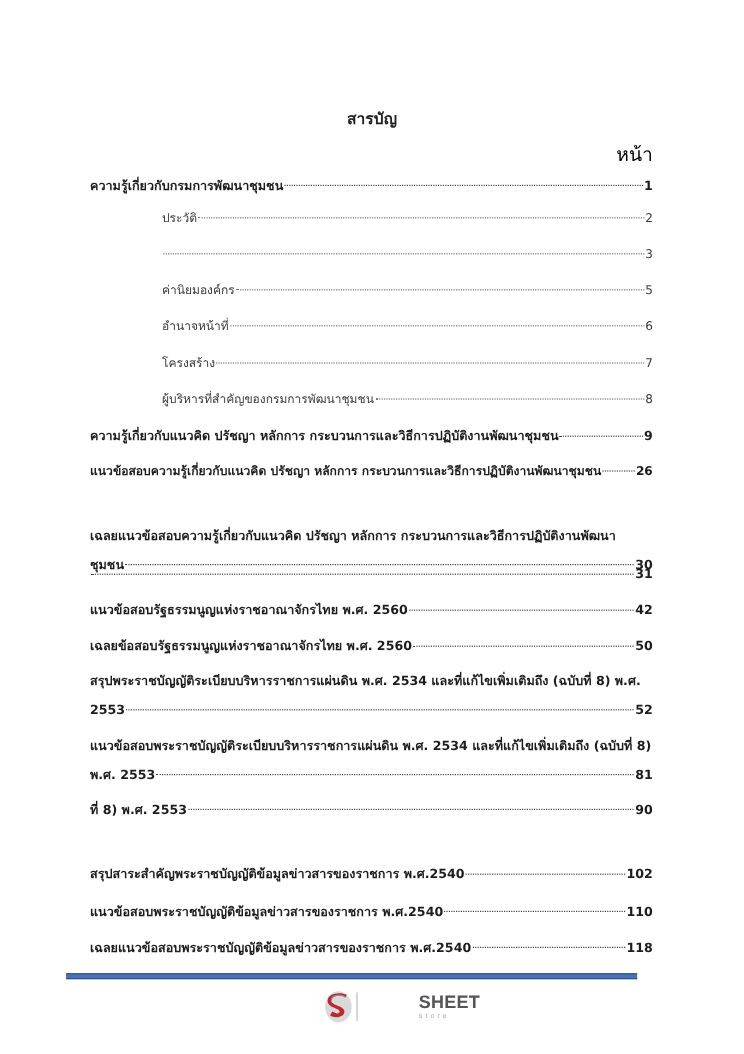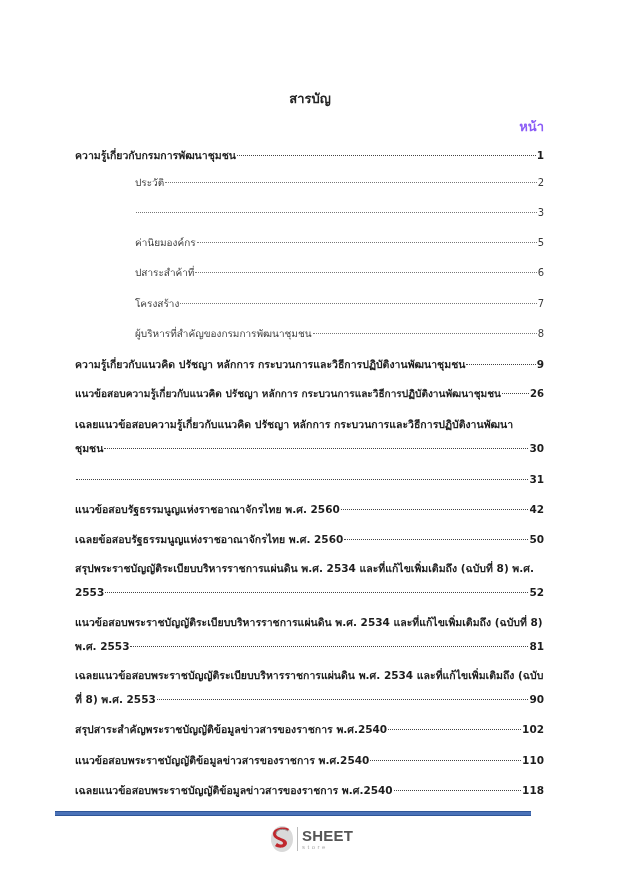--- a/index.html
+++ b/index.html
@@ -7,21 +7,21 @@
     body { position: relative; font-family: "DejaVu Sans", "Liberation Sans", sans-serif; color: #1a1a1a; }
 
     .page { position: absolute; left: 0; top: 0; width: 620px; height: 878px; background: #fff; }
 
     .toc-title {
       position: absolute; top: 88px; left: 0; width: 620px; text-align: center;
       font-size: 13px; font-weight: bold; color: #222;
     }
     .page-heading {
       position: absolute; top: 116px; right: 76px;
-      font-size: 13px; font-weight: bold; color: #8b5cf6;
+      font-size: 16px; font-weight: normal; color: #000000;
     }
 
     .toc { position: absolute; left: 0; top: 0; width: 620px; }
 
     .entry {
       position: absolute; left: 75px; width: 469px;
       font-size: 10.5px; line-height: 24px; color: #1d1d1d;
     }
     .entry.bold { font-weight: bold; }
     .entry.sub { left: 135px; width: 409px; font-weight: normal; color: #3a3a3a; font-size: 10px; }
@@ -40,21 +40,21 @@
     .footer-rule {
       position: absolute; left: 55px; top: 811px; width: 476px; height: 5px;
       background: #4a72b8; border-top: 1px solid #2f5597; border-bottom: 1px solid #2f5597;
     }
 
     .logo {
       position: absolute; left: 270px; top: 823px; height: 32px; display: flex; align-items: center;
     }
     .logo-mark { width: 24px; height: 28px; }
     .logo-divider { width: 1px; height: 24px; background: #bbb; margin: 0 4px 0 3px; }
-    .logo-text { display: flex; flex-direction: column; line-height: 1; }
+    .logo-text { display: flex; flex-direction: column; line-height: 1; margin-left: 47px; }
     .logo-word { font-family: "Liberation Sans", sans-serif; font-weight: bold; font-size: 15px; color: #555; letter-spacing: 0.2px; }
     .logo-sub { font-family: "Liberation Sans", sans-serif; font-size: 6px; color: #aaa; letter-spacing: 2.5px; margin-top: 1px; }
   </style>
 </head>
 <body>
 
 <div class="page">
 
   <div class="toc-title">สารบัญ</div>
   <div class="page-heading">หน้า</div>
@@ -87,21 +87,21 @@
     <div class="entry sub" style="top:231px">
       <div class="line">
           <span class="txt">ค่านิยมองค์กร</span>
           <span class="dots"></span>
           <span class="num">5</span>
         </div>
     </div>
 
     <div class="entry sub" style="top:261px">
       <div class="line">
-          <span class="txt">ปสาระสำค้าที่</span>
+          <span class="txt">อำนาจหน้าที่</span>
           <span class="dots"></span>
           <span class="num">6</span>
         </div>
     </div>
 
     <div class="entry sub" style="top:292px">
       <div class="line">
           <span class="txt">โครงสร้าง</span>
           <span class="dots"></span>
           <span class="num">7</span>
@@ -125,21 +125,21 @@
     </div>
 
     <div class="entry bold" style="top:382px; font-size:10.1px">
       <div class="line">
           <span class="txt">แนวข้อสอบความรู้เกี่ยวกับแนวคิด ปรัชญา หลักการ กระบวนการและวิธีการปฏิบัติงานพัฒนาชุมชน</span>
           <span class="dots"></span>
           <span class="num">26</span>
         </div>
     </div>
 
-    <div class="entry bold" style="top:412px">
+    <div class="entry bold" style="top:435px">
       <div class="line first"><span class="txt">เฉลยแนวข้อสอบความรู้เกี่ยวกับแนวคิด ปรัชญา หลักการ กระบวนการและวิธีการปฏิบัติงานพัฒนา</span></div>
       <div class="line">
           <span class="txt">ชุมชน</span>
           <span class="dots"></span>
           <span class="num">30</span>
         </div>
     </div>
 
     <div class="entry bold" style="top:467px">
       <div class="line">
@@ -176,21 +176,20 @@
     <div class="entry bold" style="top:610px">
       <div class="line first"><span class="txt">แนวข้อสอบพระราชบัญญัติระเบียบบริหารราชการแผ่นดิน พ.ศ. 2534 และที่แก้ไขเพิ่มเติมถึง (ฉบับที่ 8)</span></div>
       <div class="line">
           <span class="txt">พ.ศ. 2553</span>
           <span class="dots"></span>
           <span class="num">81</span>
         </div>
     </div>
 
     <div class="entry bold" style="top:663px">
-      <div class="line first"><span class="txt">เฉลยแนวข้อสอบพระราชบัญญัติระเบียบบริหารราชการแผ่นดิน พ.ศ. 2534 และที่แก้ไขเพิ่มเติมถึง (ฉบับ</span></div>
       <div class="line">
           <span class="txt">ที่ 8) พ.ศ. 2553</span>
           <span class="dots"></span>
           <span class="num">90</span>
         </div>
     </div>
 
     <div class="entry bold" style="top:717px">
       <div class="line">
           <span class="txt">สรุปสาระสำคัญพระราชบัญญัติข้อมูลข่าวสารของราชการ พ.ศ.2540</span>

